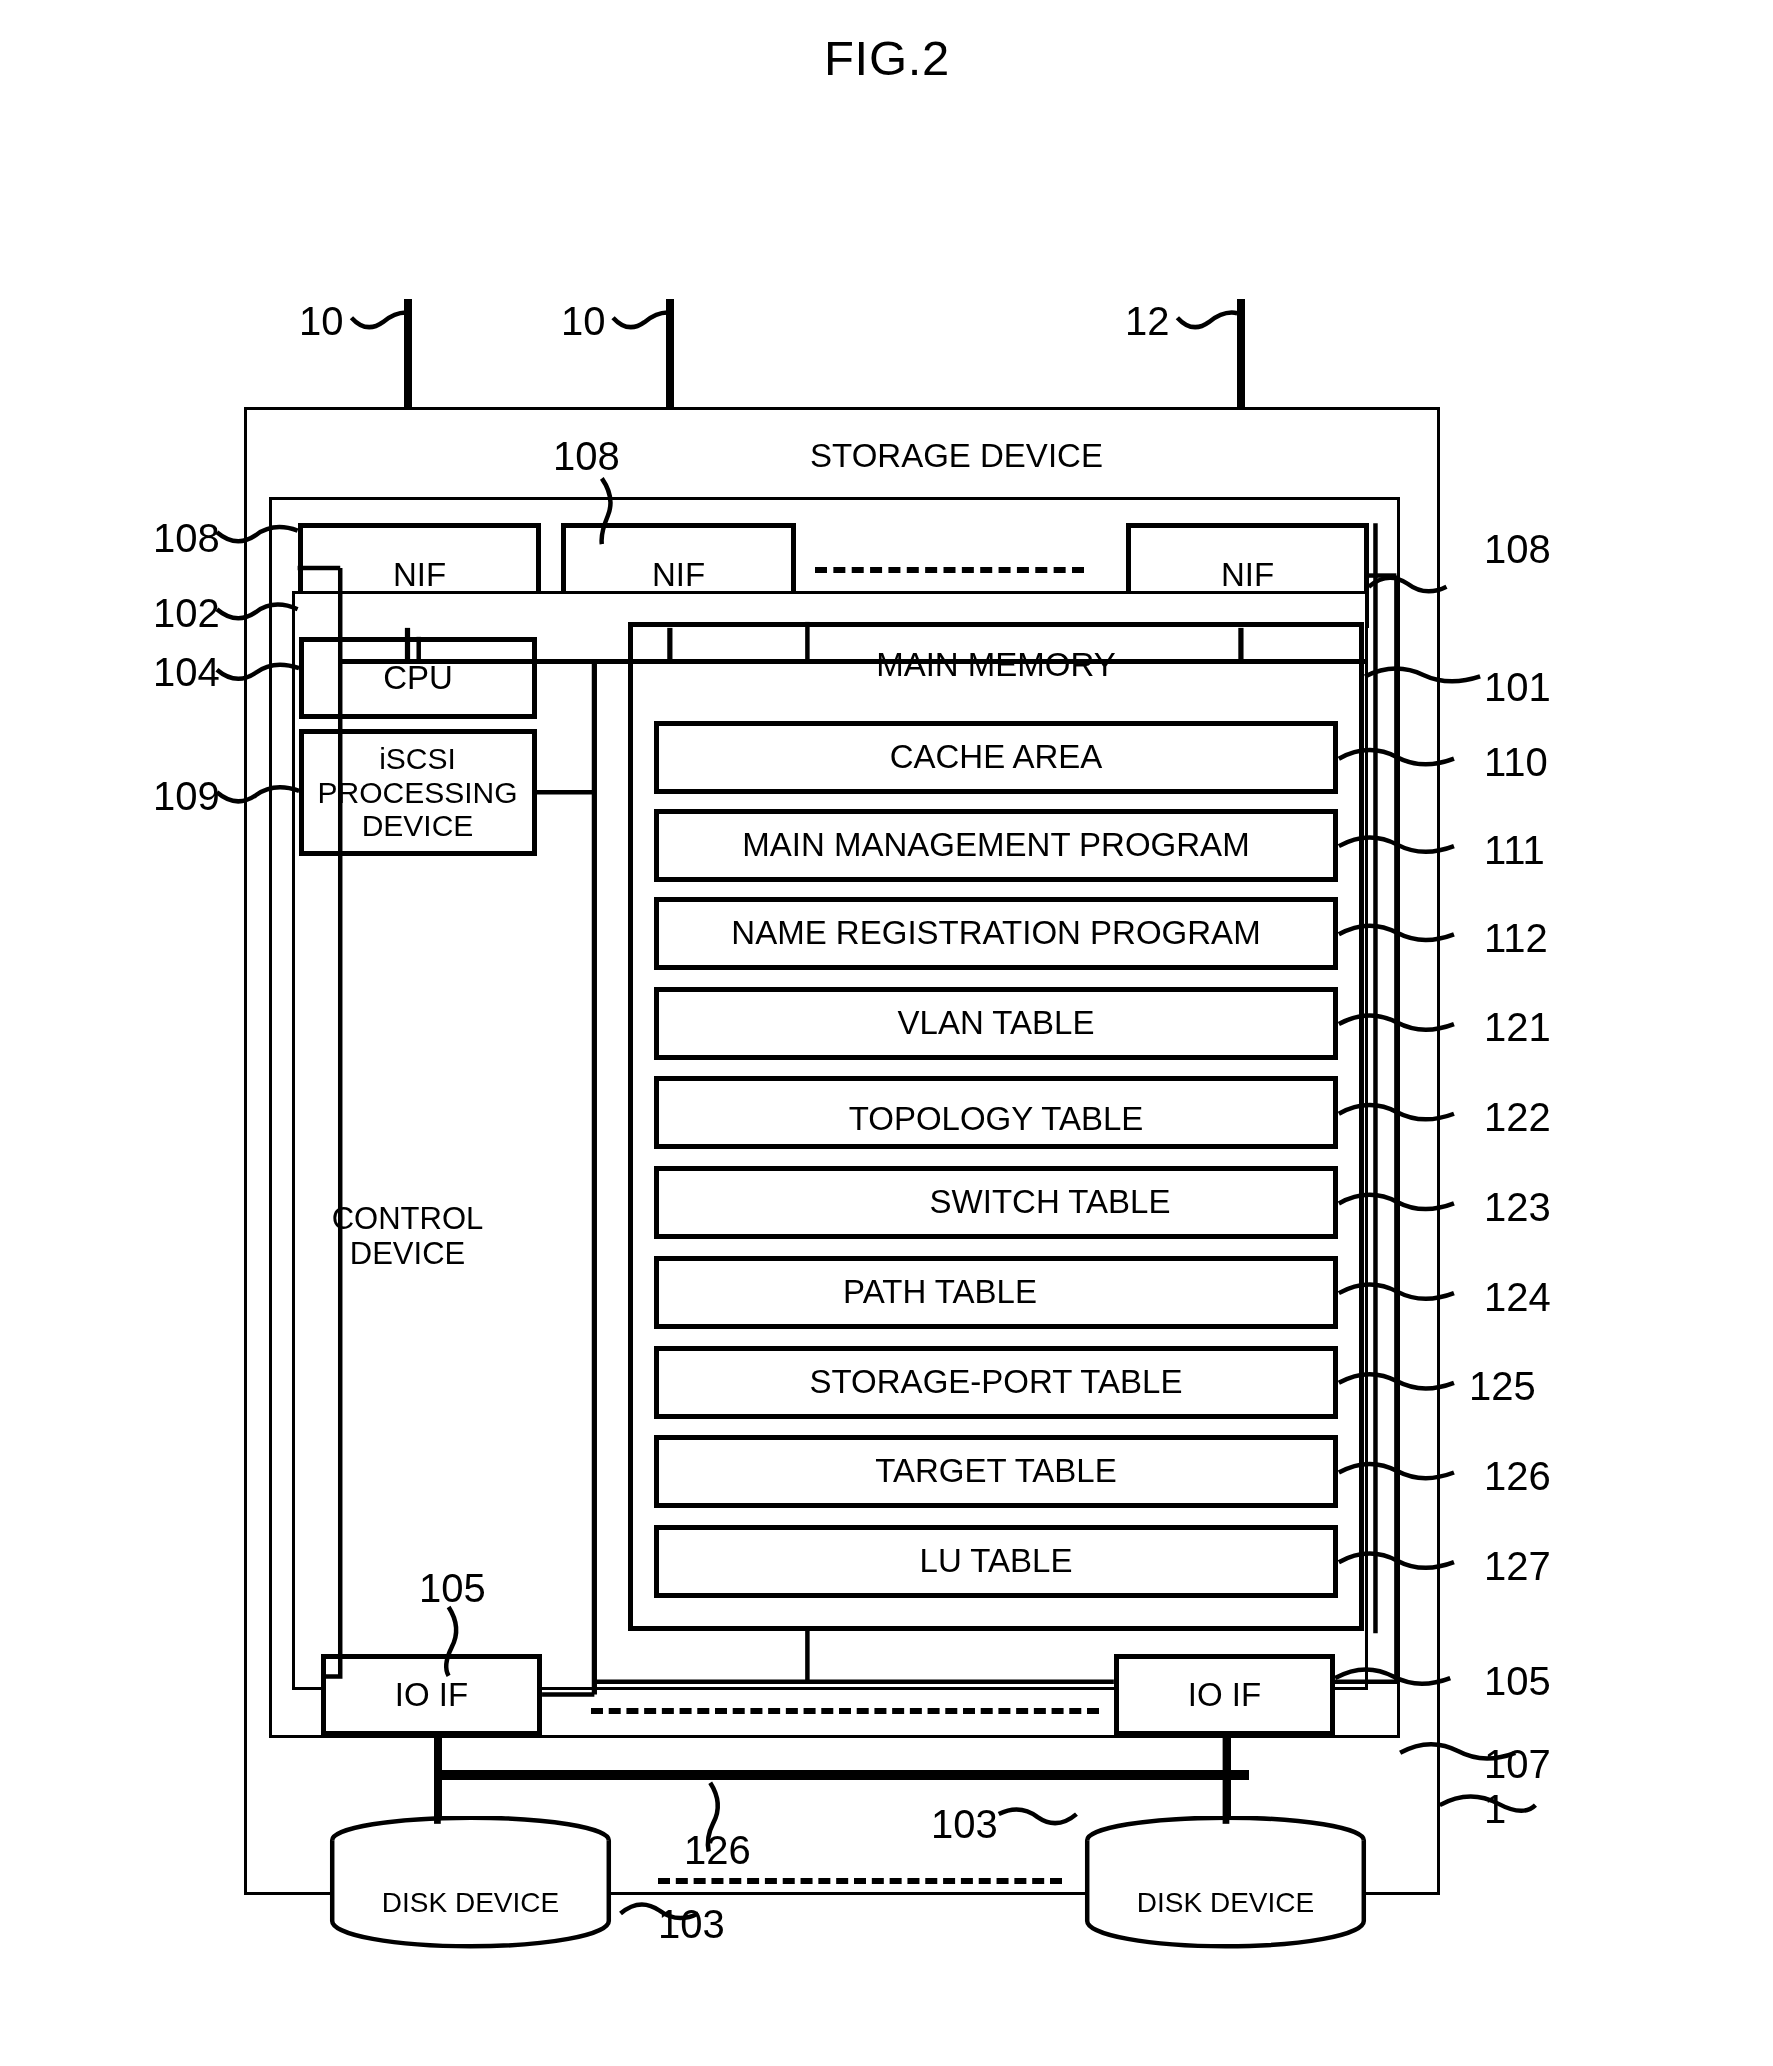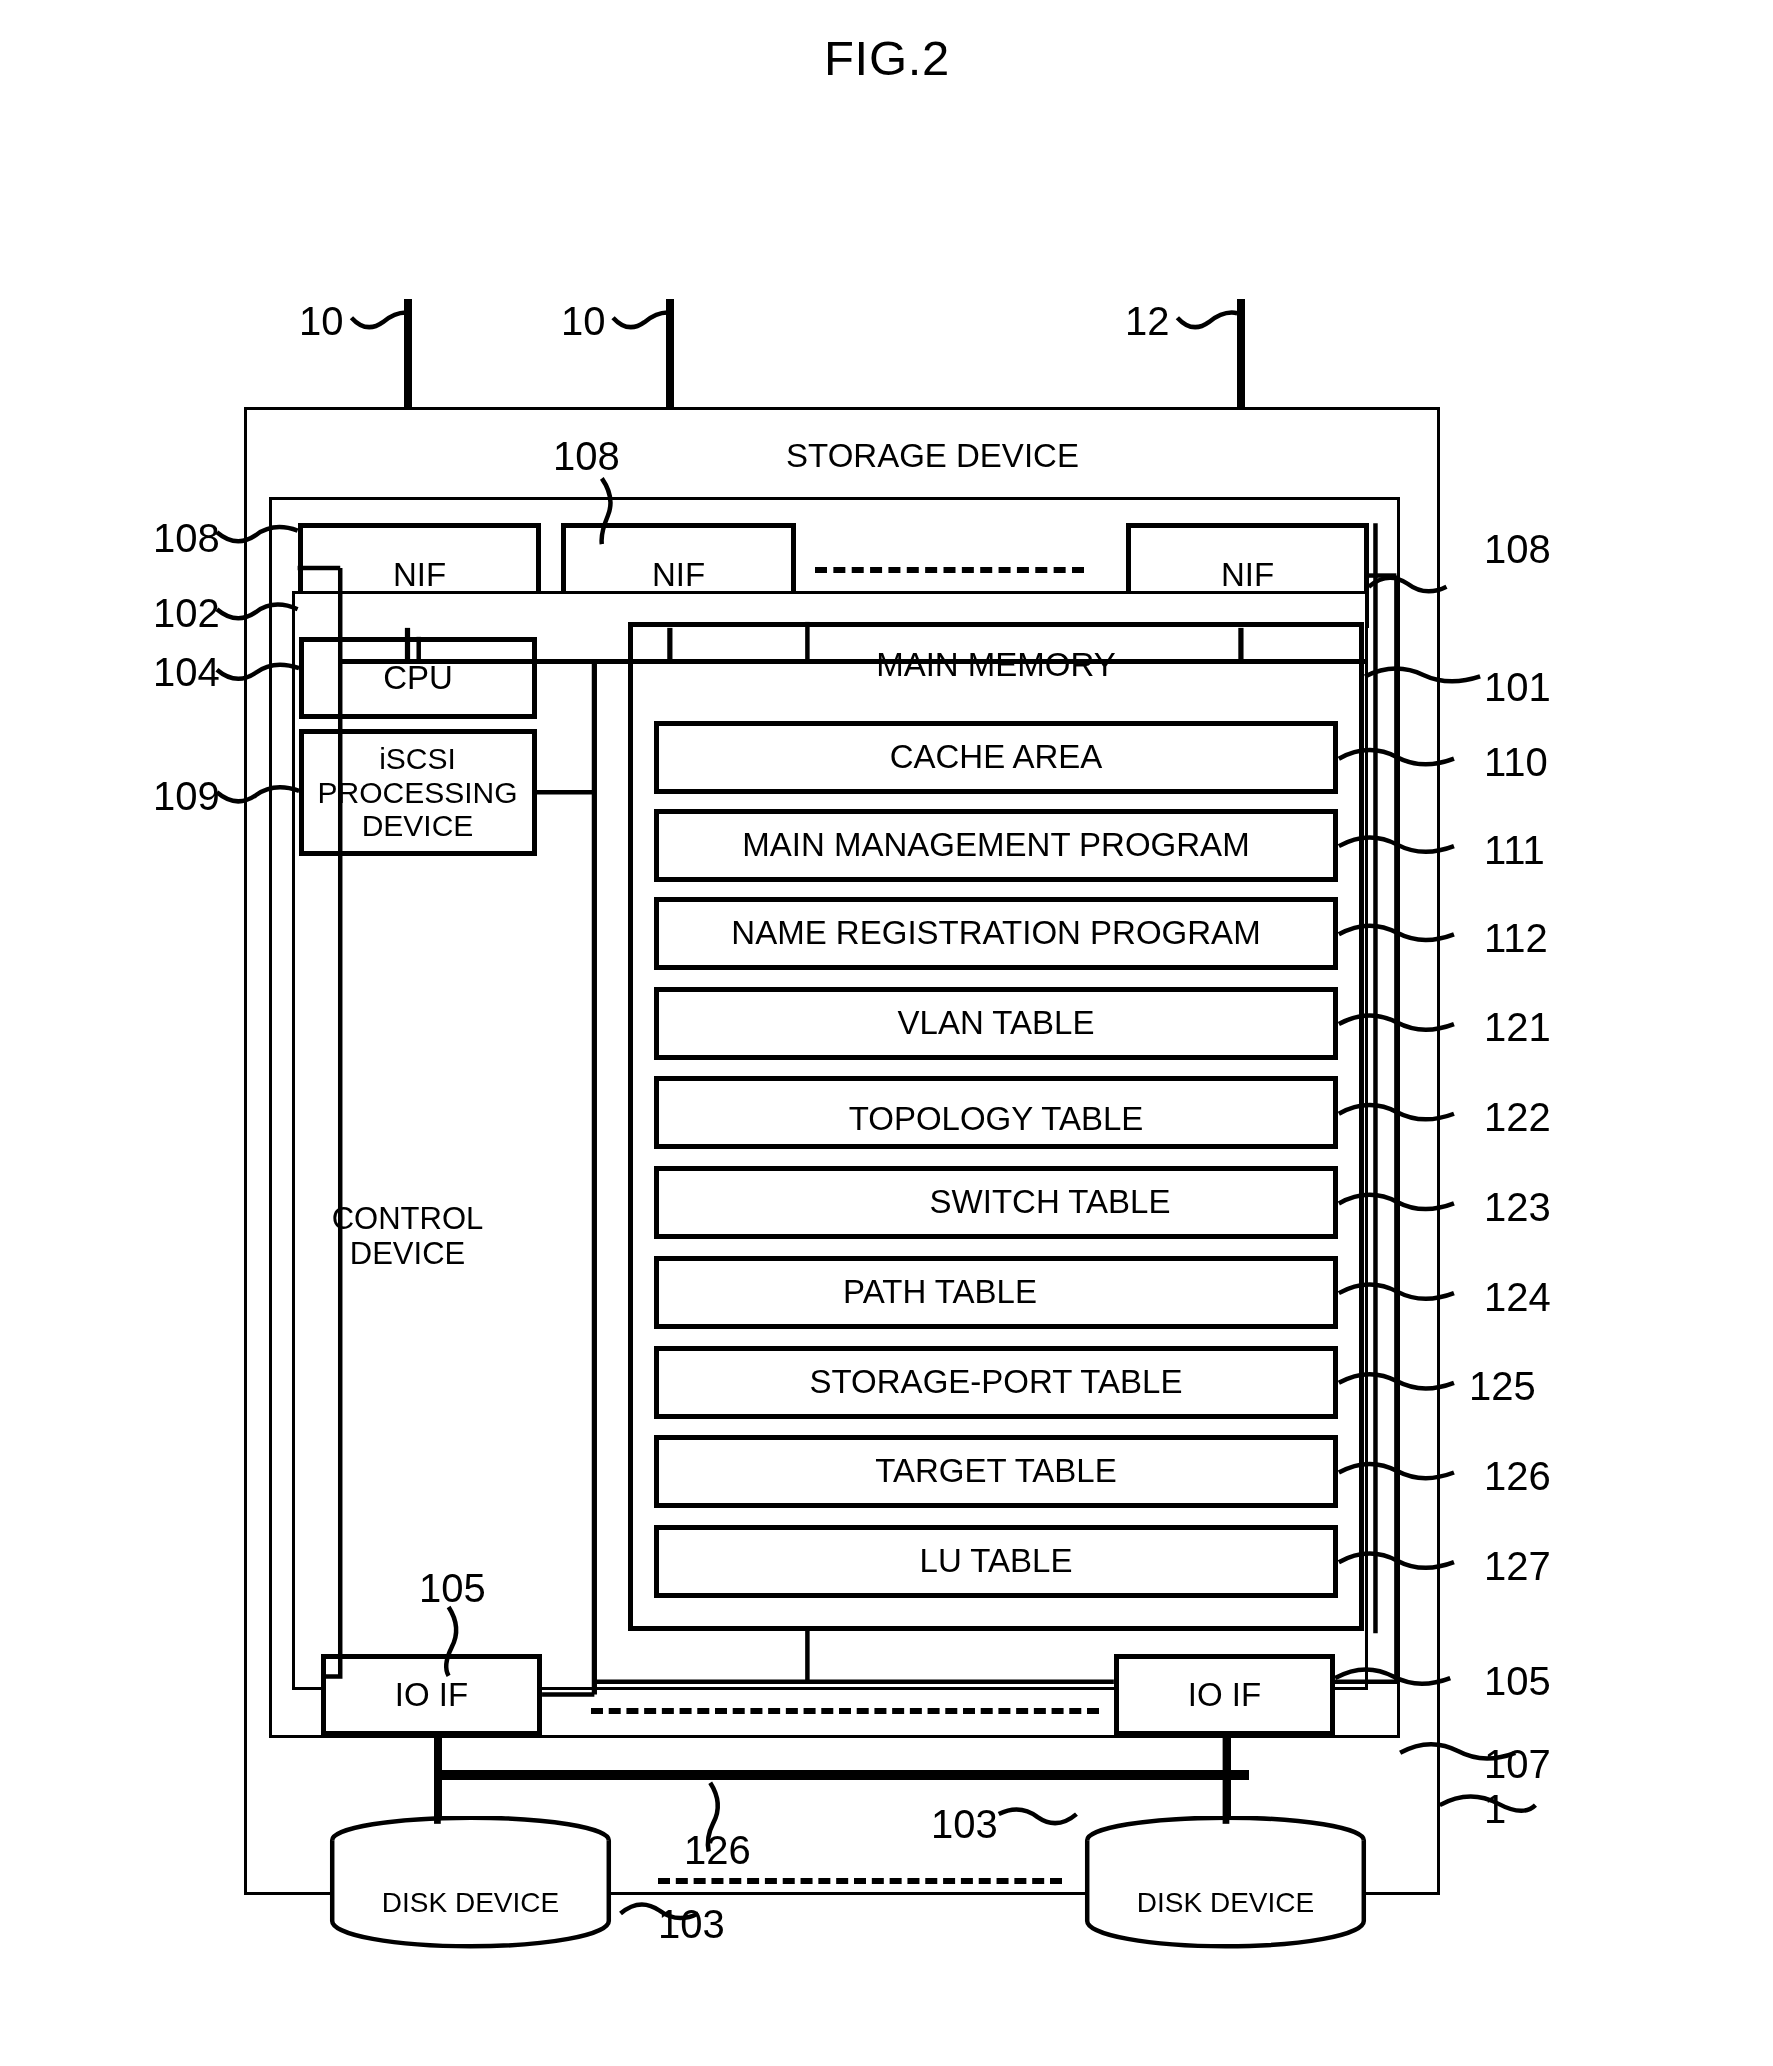--- a/index.html
+++ b/index.html
@@ -31,21 +31,21 @@
 <div class="cable" style="left:1237px;top:299px;width:8.2px;height:224px;"></div>
 
 <div class="refnum" style="left:299px;top:299px;">10</div>
 <div class="refnum" style="left:561px;top:299px;">10</div>
 <div class="refnum" style="left:1125px;top:299px;">12</div>
 
 <div class="box thin" style="left:244px;top:407px;width:1196px;height:1488px;"></div>
 <div class="refnum" style="left:1484px;top:1787px;">1</div>
 
 <div class="box thin" style="left:269px;top:497px;width:1131px;height:1241px;"></div>
-<div class="lbl" style="left:708px;top:434px;width:449px;height:45px;font-size:33px;">STORAGE DEVICE</div>
+<div class="lbl" style="left:732px;top:434px;width:449px;height:45px;font-size:33px;">STORAGE DEVICE</div>
 <div class="refnum" style="left:1484px;top:1742px;">107</div>
 
 <div class="box thick" style="left:298px;top:523px;width:243px;height:105px;"></div>
 <div class="lbl" style="left:298px;top:523px;width:243px;height:105px;font-size:33px;">NIF</div>
 
 <div class="box thick" style="left:561px;top:523px;width:235px;height:105px;"></div>
 <div class="lbl" style="left:561px;top:523px;width:235px;height:105px;font-size:33px;">NIF</div>
 
 <div class="box thick" style="left:1126px;top:523px;width:243px;height:105px;"></div>
 <div class="lbl" style="left:1126px;top:523px;width:243px;height:105px;font-size:33px;">NIF</div>

